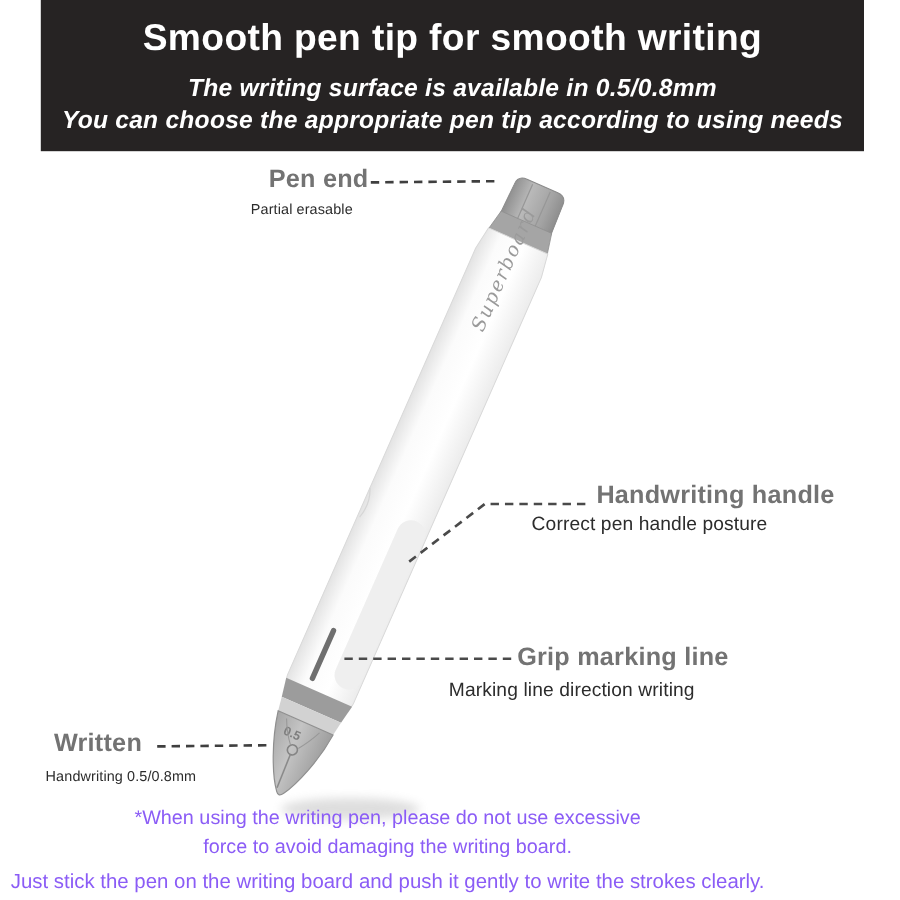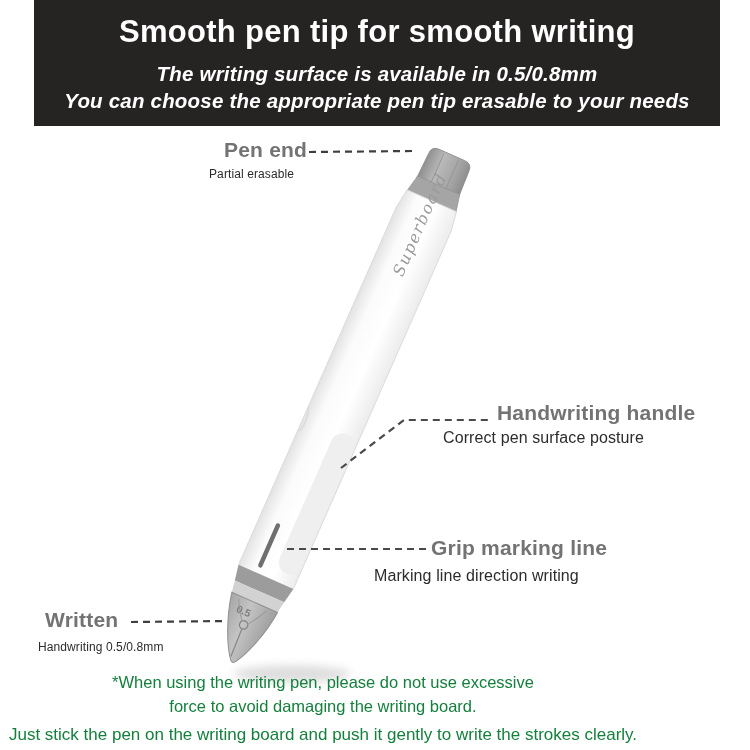--- a/index.html
+++ b/index.html
@@ -32,33 +32,33 @@
   #desc-tri{left:443px;top:429px;font-size:16px;}
   #lbl-grip{left:431px;top:536px;}
   #desc-grip{left:374px;top:567px;font-size:16px;}
   #lbl-written{left:45px;top:608px;}
   #desc-written{left:38px;top:640px;}
   
   .pen-svg{position:absolute;left:0;top:128px;}
   
   .footer{
     position:absolute;left:0;top:670px;width:646px;text-align:center;
-    font-size:16.5px;line-height:24px;font-weight:500;color:#15803d;
+    font-size:16.5px;line-height:24px;font-weight:500;color:#8b5cf6;
   }
   .footer .line3{margin-top:5px;font-size:17px;}
 </style>
 </head>
 <body>
 
 <div class="stage">
 
   <header class="hero">
     <h1>Smooth pen tip for smooth writing</h1>
     <p>The writing surface is available in 0.5/0.8mm</p>
-    <p>You can choose the appropriate pen tip erasable to your needs</p>
+    <p>You can choose the appropriate pen tip according to using needs</p>
   </header>
 
   <svg class="pen-svg" width="750" height="622" viewBox="0 0 750 622">
     <defs>
       <linearGradient id="capGrad" x1="0" y1="0" x2="1" y2="0">
         <stop offset="0" stop-color="#8f8f8f"></stop>
         <stop offset="0.35" stop-color="#b9b9b9"></stop>
         <stop offset="0.75" stop-color="#a3a3a3"></stop>
         <stop offset="1" stop-color="#8d8d8d"></stop>
       </linearGradient>
@@ -111,21 +111,21 @@
     <path d="M 309 24 L 414 23" stroke="#3f3f3f" stroke-width="2.2" stroke-dasharray="7 5" fill="none"></path>
     <path d="M 341 340 L 404 292 L 489 292" stroke="#4a4a4a" stroke-width="2.2" stroke-dasharray="7 5" fill="none"></path>
     <path d="M 287 421 L 426 421" stroke="#4a4a4a" stroke-width="2.2" stroke-dasharray="7 5" fill="none"></path>
     <path d="M 131 494 L 226 493" stroke="#3f3f3f" stroke-width="2.2" stroke-dasharray="7 5" fill="none"></path>
   </svg>
 
   <div class="co-label" id="lbl-pen-end">Pen end</div>
   <div class="co-desc" id="desc-pen-end">Partial erasable</div>
 
   <div class="co-label" id="lbl-tri">Handwriting handle</div>
-  <div class="co-desc" id="desc-tri">Correct pen surface posture</div>
+  <div class="co-desc" id="desc-tri">Correct pen handle posture</div>
 
   <div class="co-label" id="lbl-grip">Grip marking line</div>
   <div class="co-desc" id="desc-grip">Marking line direction writing</div>
 
   <div class="co-label" id="lbl-written">Written</div>
   <div class="co-desc" id="desc-written">Handwriting 0.5/0.8mm</div>
 
   <div class="footer">
     <div>*When using the writing pen, please do not use excessive</div>
     <div>force to avoid damaging the writing board.</div>

